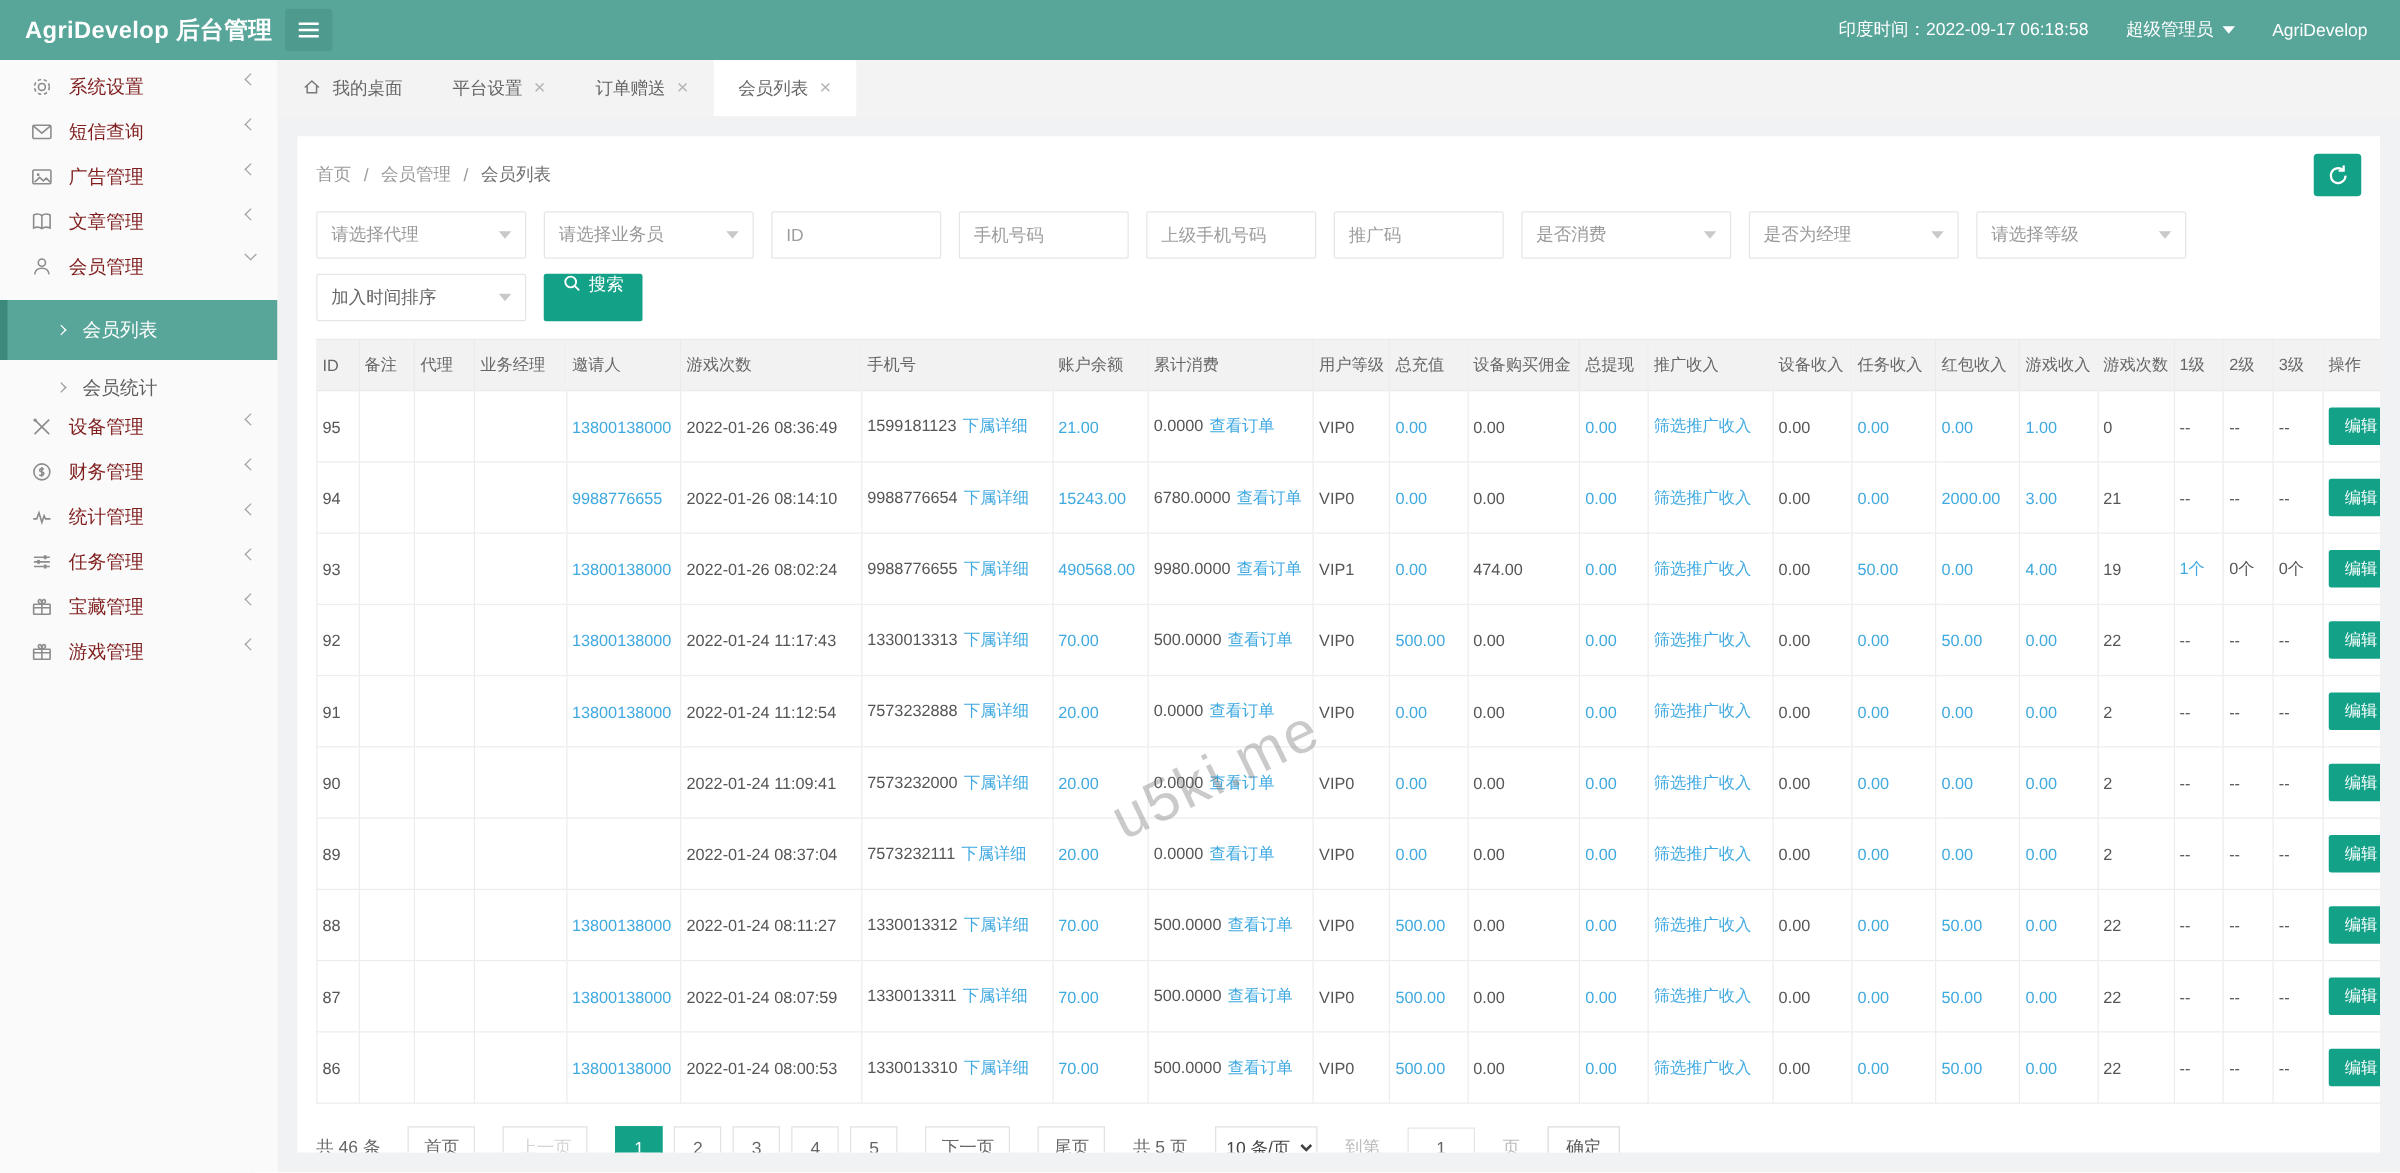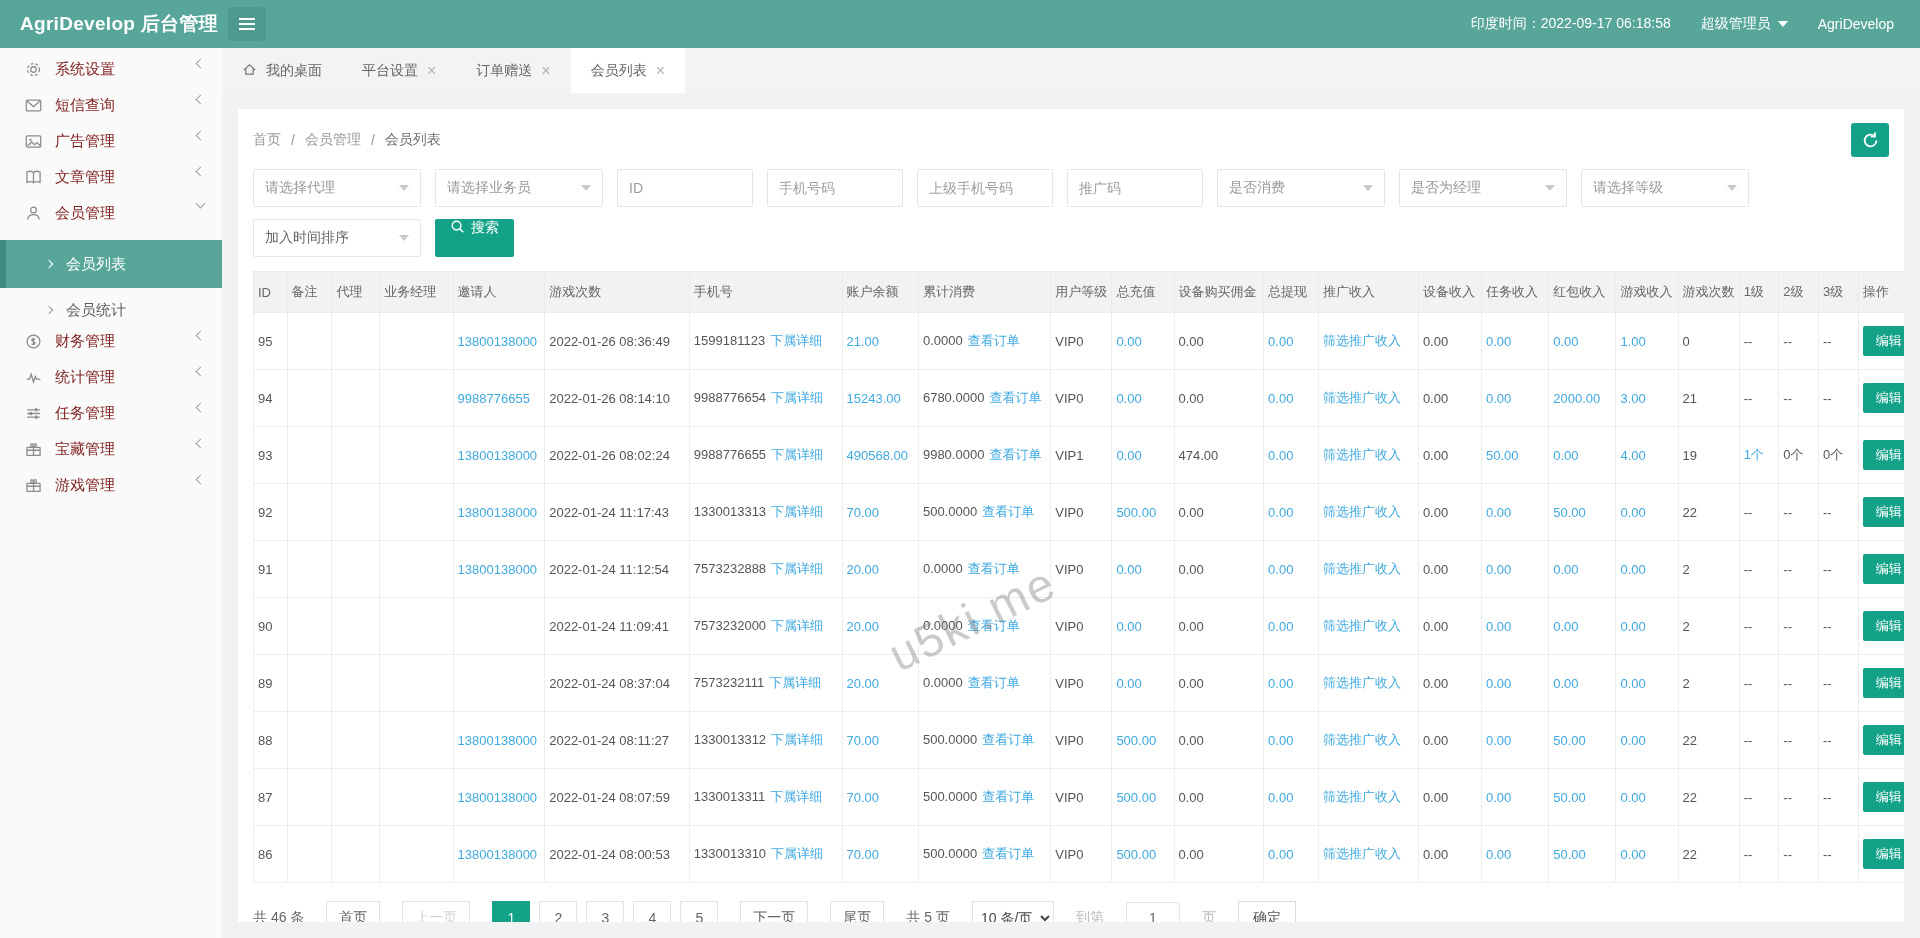--- a/index.html
+++ b/index.html
@@ -157,20 +157,30 @@
         <span class="sub-arrow"></span>
         <span>会员列表</span>
       </div>
       <div class="sub-item">
         <span class="sub-arrow"></span>
         <span>会员统计</span>
       </div>
       <div class="side-item">
         <span class="ic">
           <svg width="17" height="17" viewBox="0 0 16 16" fill="none" stroke="#8c8c8c" stroke-width="1.2">
+            <path d="M2.5 13.5l11-11M2.5 2.5l11 11"></path>
+            <circle cx="2.9" cy="2.9" r="1.3" fill="#8c8c8c" stroke="none"></circle>
+          </svg>
+        </span>
+        <span>设备管理</span>
+        <span class="chev"></span>
+      </div>
+      <div class="side-item">
+        <span class="ic">
+          <svg width="17" height="17" viewBox="0 0 16 16" fill="none" stroke="#8c8c8c" stroke-width="1.2">
             <circle cx="8" cy="8" r="6"></circle>
             <path d="M6.1 10.1c.5.9 3.4 1 3.4-.8 0-1.6-3.2-1-3.2-2.6 0-1.5 2.5-1.4 3.1-.5M8 4.4v7.2"></path>
           </svg>
         </span>
         <span>财务管理</span>
         <span class="chev"></span>
       </div>
       <div class="side-item">
         <span class="ic">
           <svg width="17" height="17" viewBox="0 0 16 16" fill="none" stroke="#8c8c8c" stroke-width="1.2">

